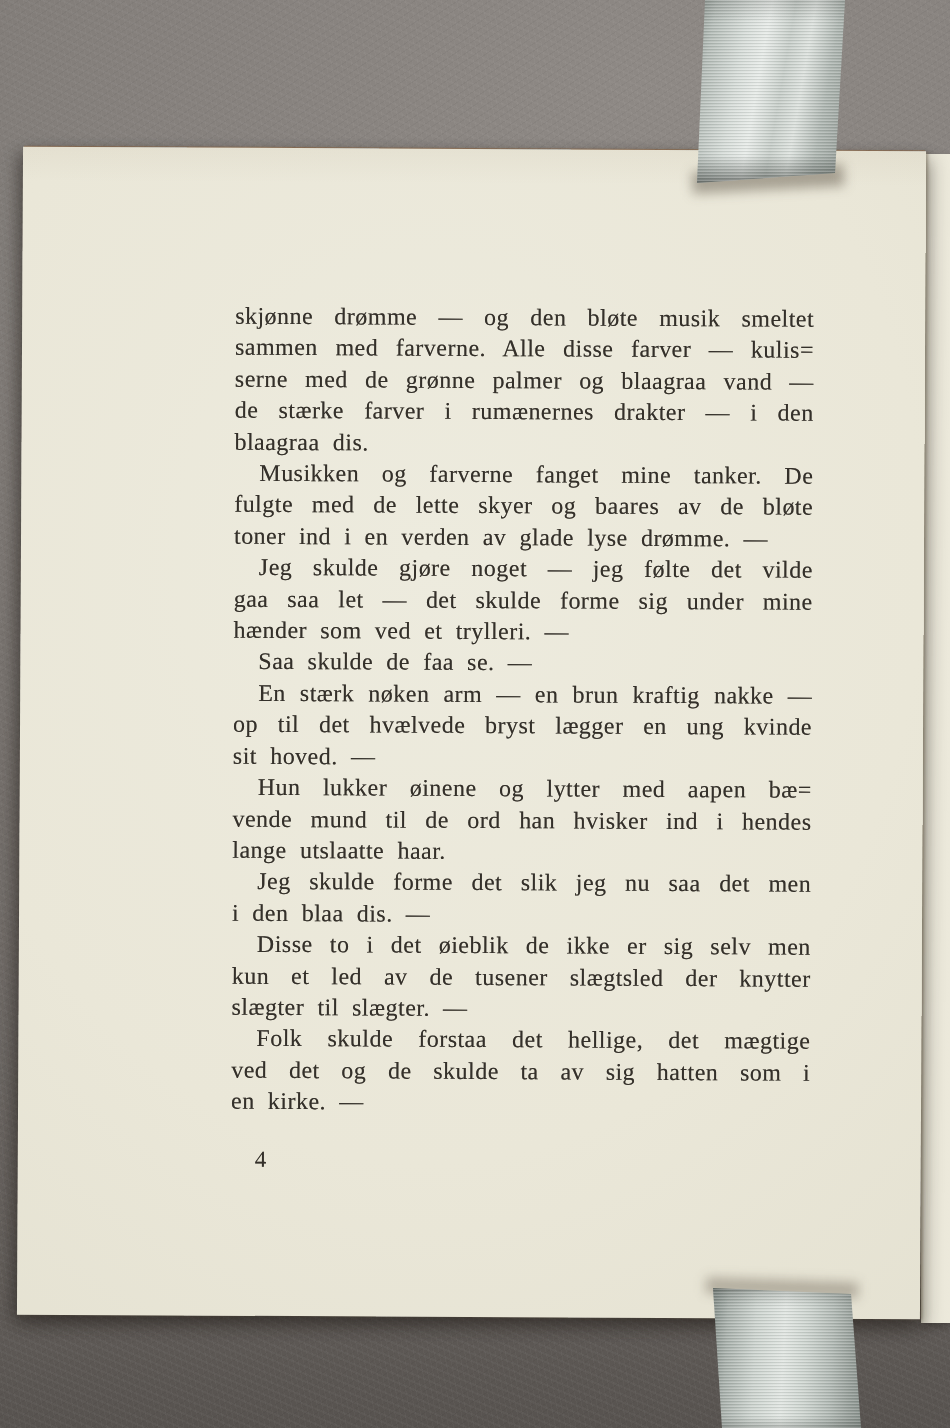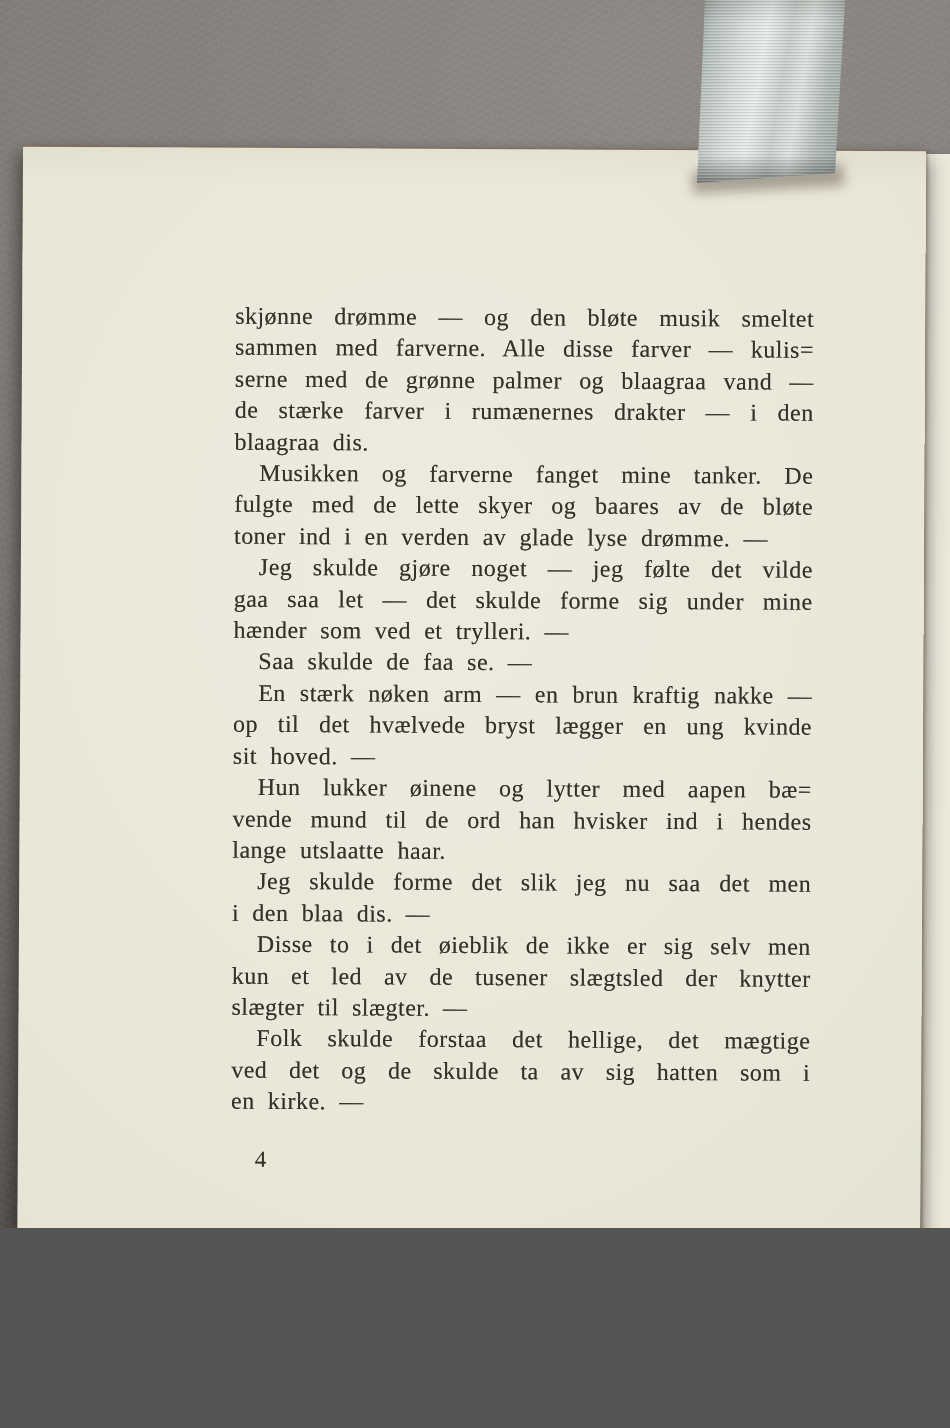--- a/index.html
+++ b/index.html
@@ -1,17 +1,17 @@
 <!DOCTYPE html>
 <html><head>
 <meta charset="utf-8">
 <style>
   html,body { margin:0; padding:0; background:#555; }
   .scene {
-    position:relative; width:950px; height:1228px; overflow:hidden;
+    position:relative; width:950px; height:1428px; overflow:hidden;
     background:
       repeating-linear-gradient(23deg, rgba(255,255,255,0.028) 0 2px, rgba(255,255,255,0) 2px 7px),
       repeating-linear-gradient(-34deg, rgba(0,0,0,0.035) 0 1px, rgba(0,0,0,0) 1px 6px),
       repeating-linear-gradient(79deg, rgba(255,255,255,0.022) 0 1px, rgba(255,255,255,0) 1px 5px),
       linear-gradient(to bottom, rgba(0,0,0,0) 62%, rgba(28,24,21,0.18) 88%, rgba(22,19,17,0.30) 100%),
       radial-gradient(1250px 900px at 68% 6%, #8e8985 0%, #847f7b 45%, #736e6a 100%);
     font-family:"Liberation Serif","DejaVu Serif",serif;
   }
 
   

